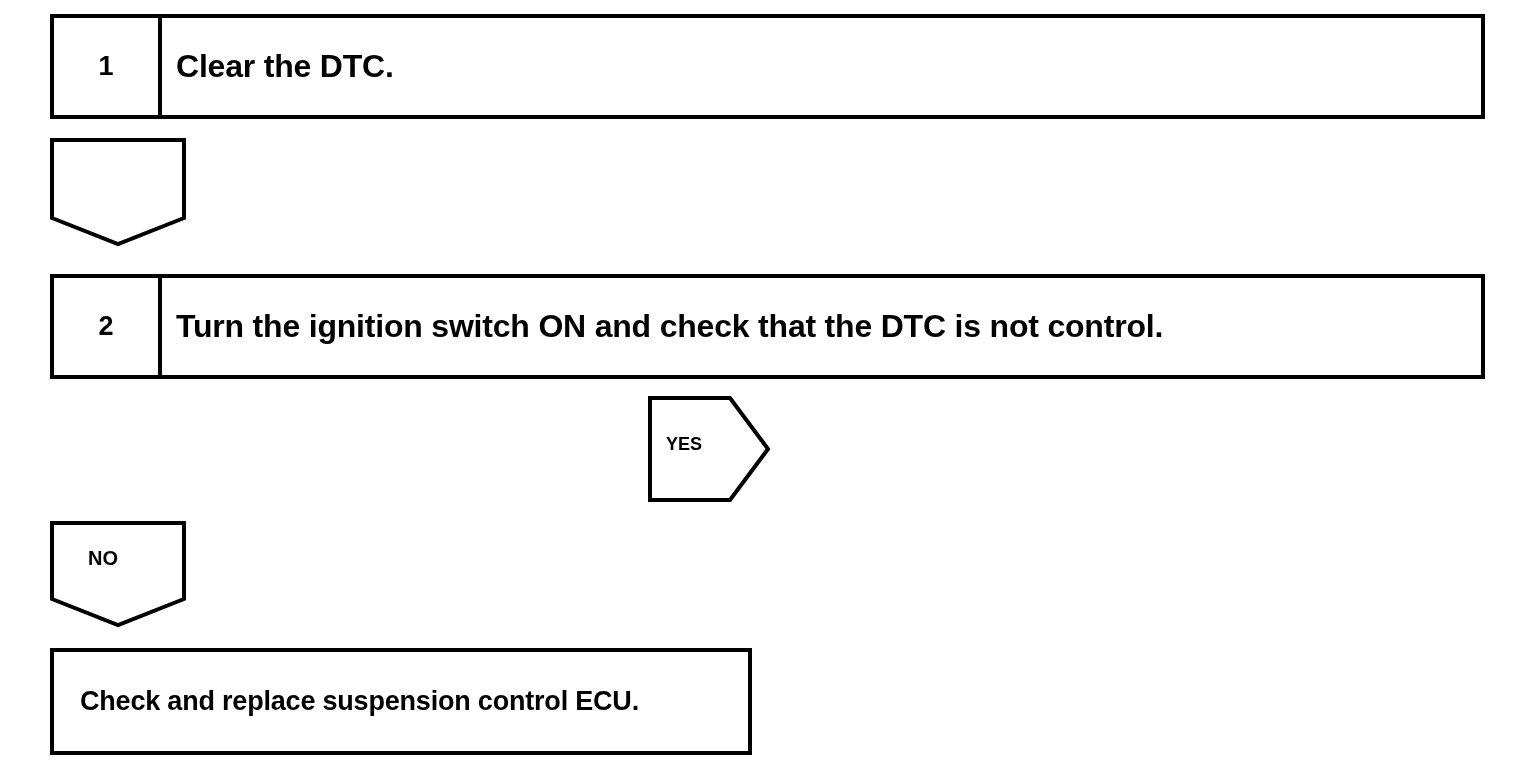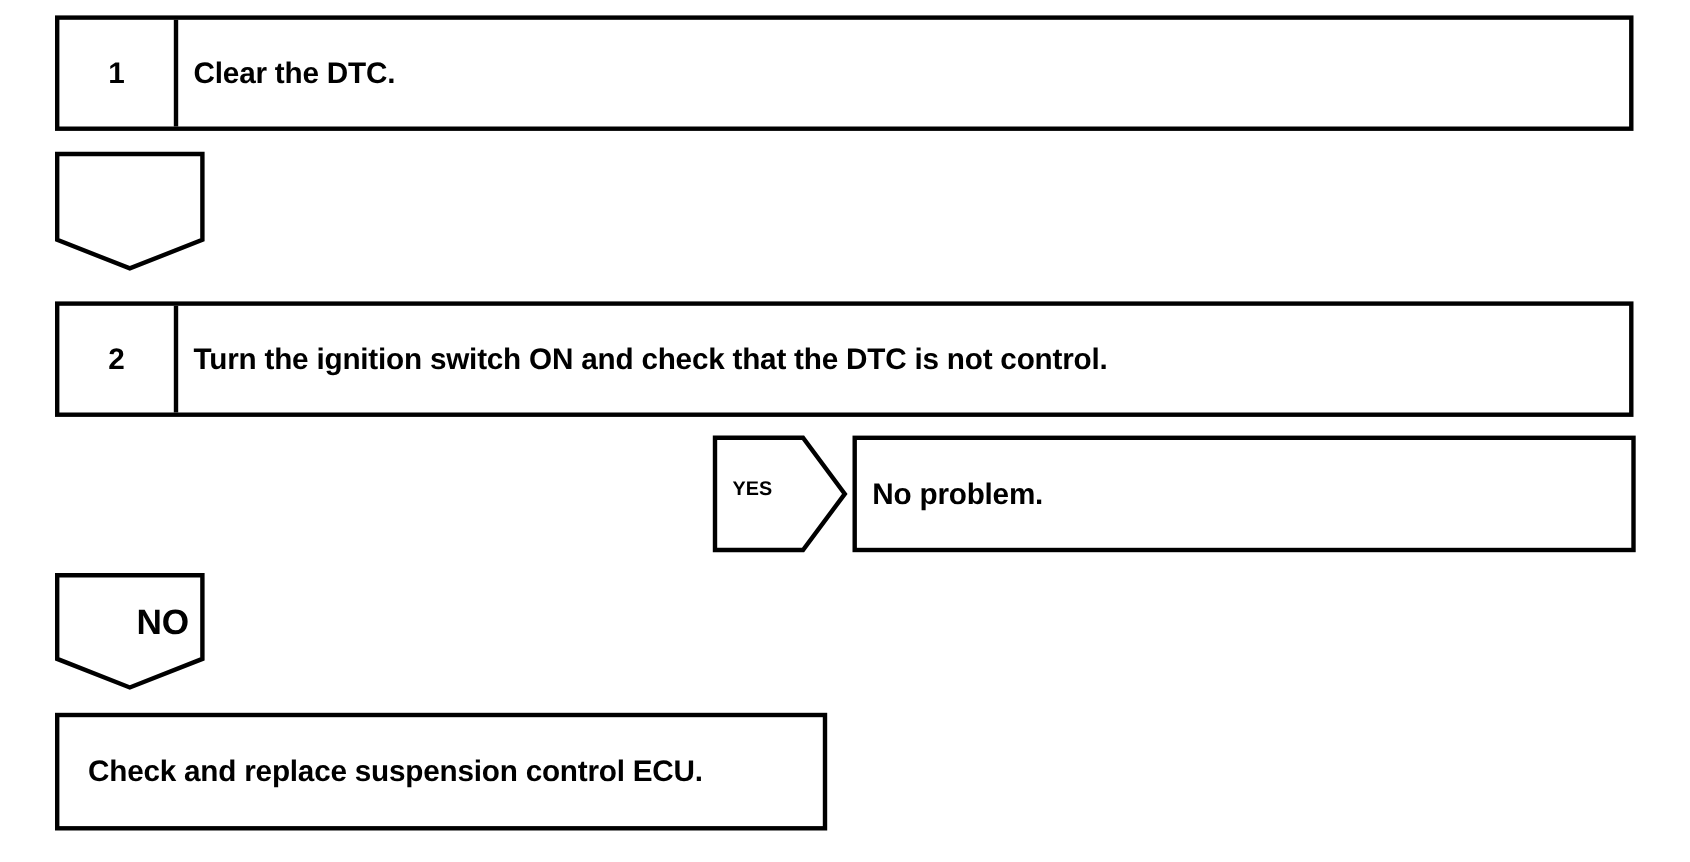--- a/index.html
+++ b/index.html
@@ -43,21 +43,21 @@
     font-weight: bold;
     font-size: 27px;
     letter-spacing: 0px;
   }
   .step-text {
     flex: 1 1 auto;
     display: flex;
     align-items: center;
     padding-left: 14px;
     font-weight: bold;
-    font-size: 27px;
+    font-size: 32px;
     letter-spacing: -0.2px;
     white-space: nowrap;
   }
 
   
   .plain-box {
     position: absolute;
     box-sizing: border-box;
     background: #ffffff;
     border: 4px solid #000000;
@@ -73,24 +73,23 @@
   .pent-down {
     position: absolute;
   }
   .pent-down svg, .pent-right svg {
     display: block;
     overflow: visible;
   }
   .pent-label-down {
     position: absolute;
     font-weight: bold;
-    font-size: 32px;
+    font-size: 20px;
     letter-spacing: 0px;
     white-space: nowrap;
-    margin-left: 36px;
   }
 
   
   .pent-right {
     position: absolute;
   }
   .pent-label-right {
     position: absolute;
     font-weight: bold;
     font-size: 18px;
@@ -127,23 +126,20 @@
     <div class="step-text">Turn the ignition switch ON and check that the DTC is not control.</div>
   </div>
 
   <div class="pent-right" style="left:648px; top:396px; width:122px; height:106px;">
     <svg width="122" height="106" viewBox="0 0 122 106" aria-hidden="true">
       <polygon class="shape-outline" points="2,2 82,2 120,53 82,104 2,104"></polygon>
     </svg>
     <span class="pent-label-right" style="left:18px; top:38px;">YES</span>
   </div>
 
-  <div class="plain-box" style="left:775px; top:396px; width:712px; height:106px; padding-left:14px;">
-    <span>No problem.</span>
-  </div>
 
   <div class="pent-down" style="left:50px; top:521px; width:136px; height:106px;">
     <svg width="136" height="106" viewBox="0 0 136 106" aria-hidden="true">
       <polygon class="shape-outline" points="2,2 134,2 134,78 68,104 2,78"></polygon>
     </svg>
     <span class="pent-label-down" style="left:38px; top:26px;">NO</span>
   </div>
 
   <div class="plain-box" style="left:50px; top:648px; width:702px; height:107px; padding-left:26px;text-align:center;">
     <span>Check and replace suspension control ECU.</span>

